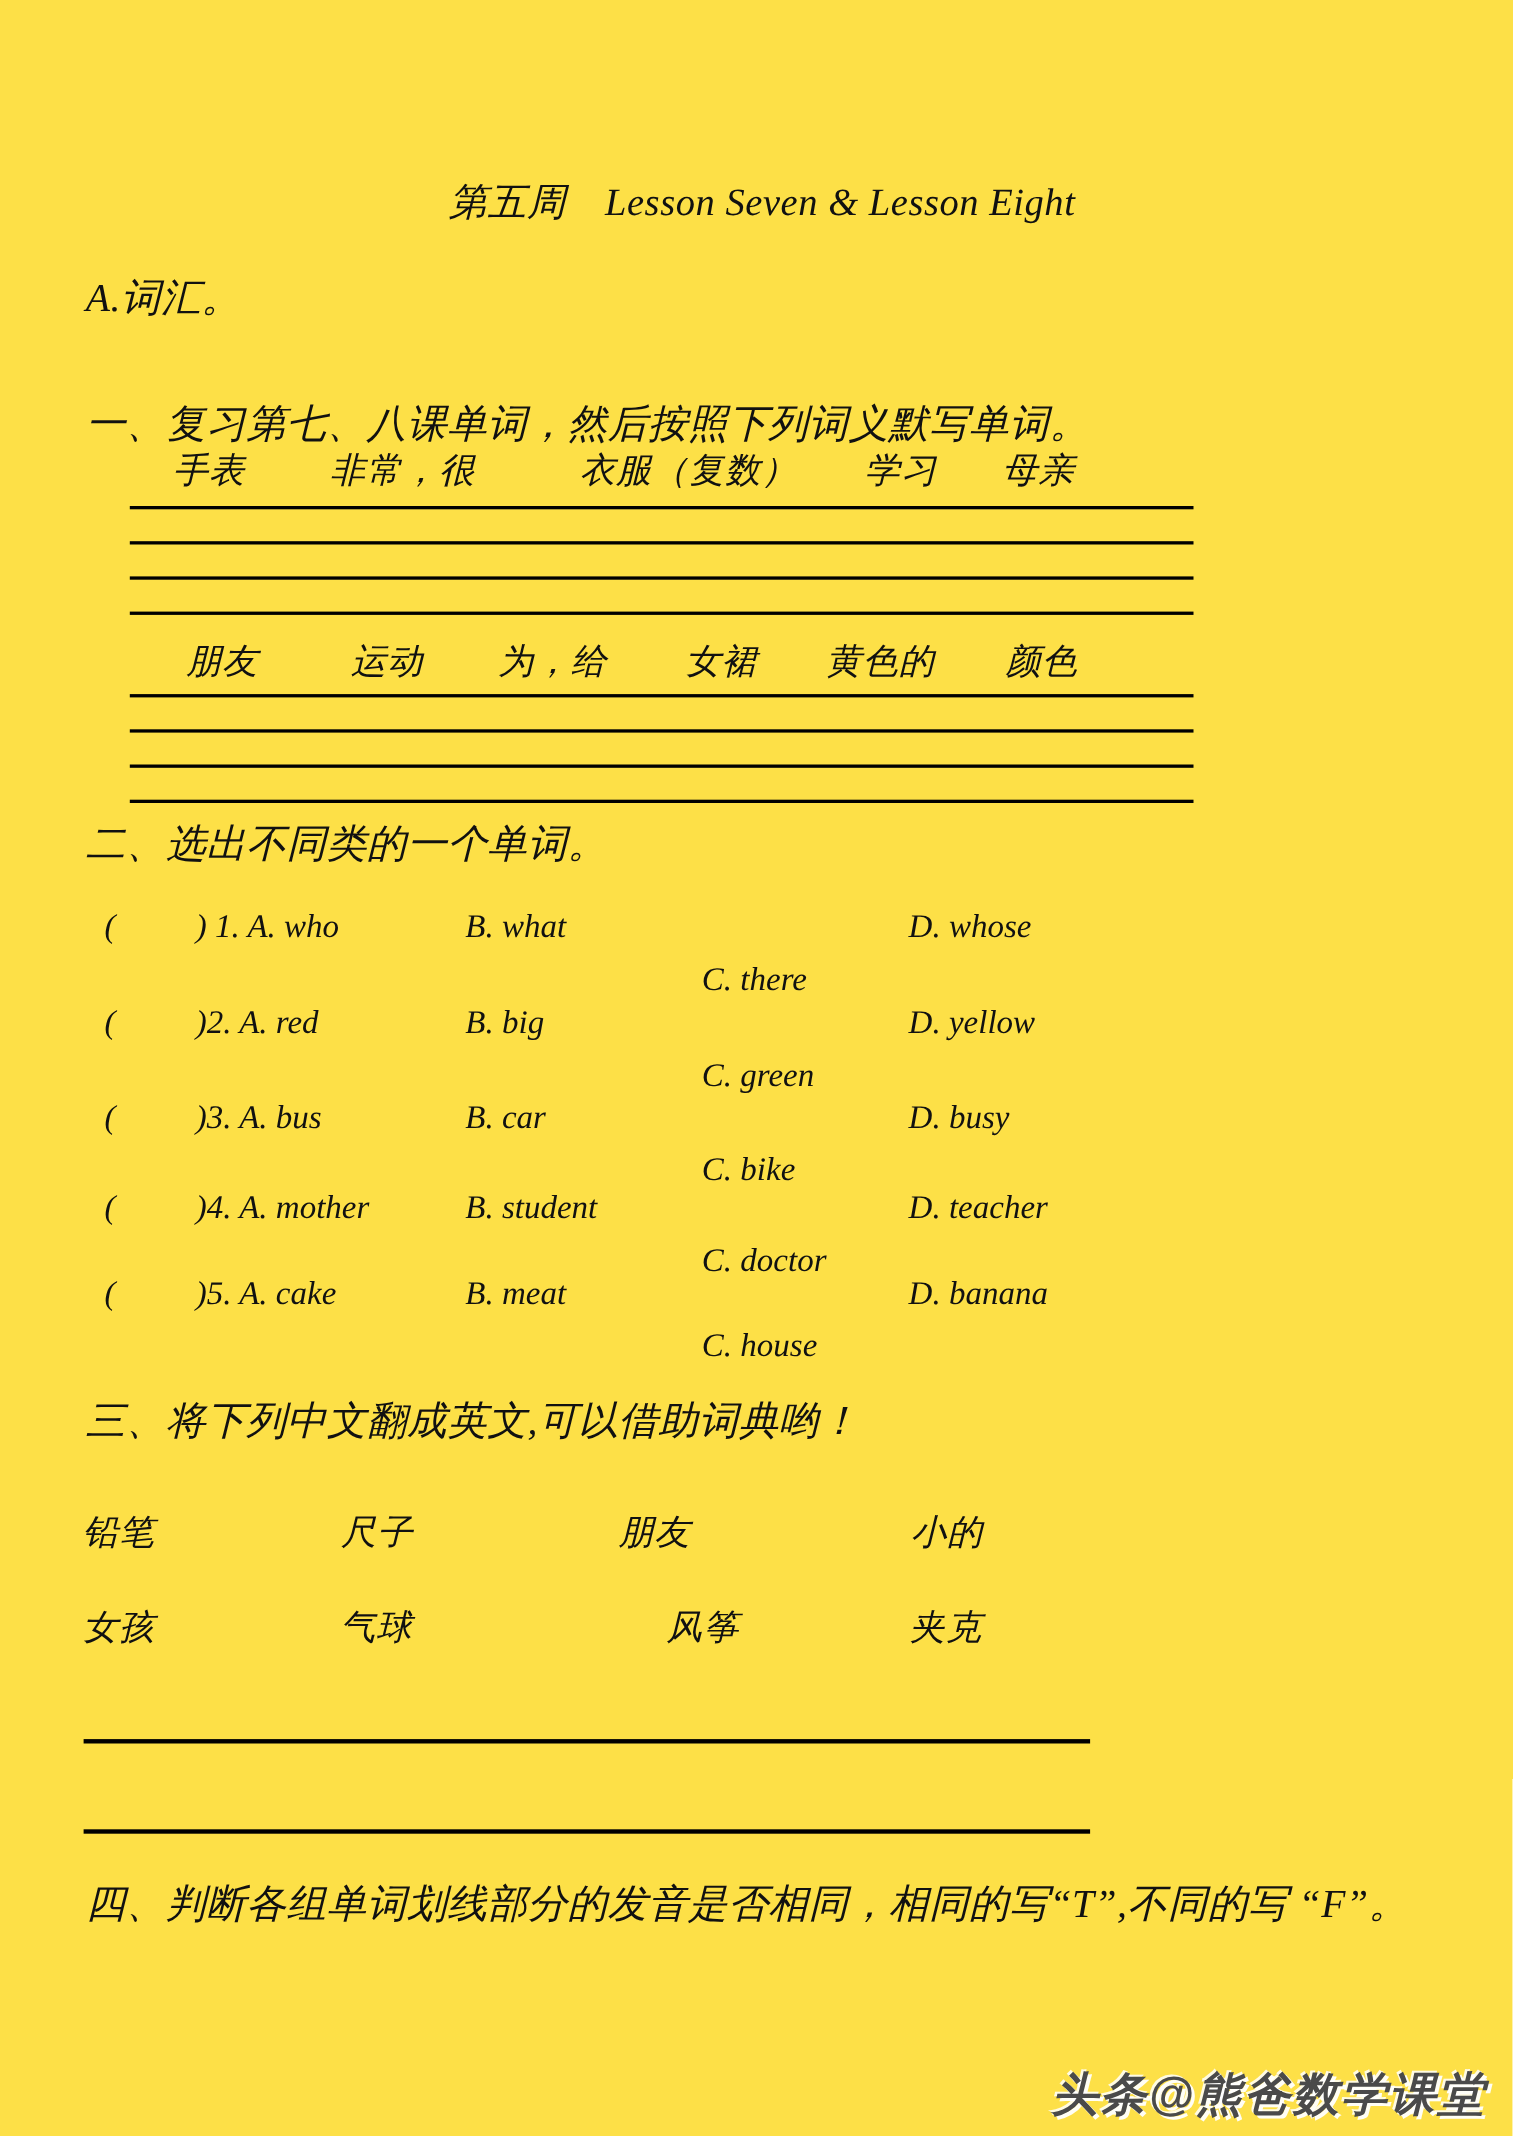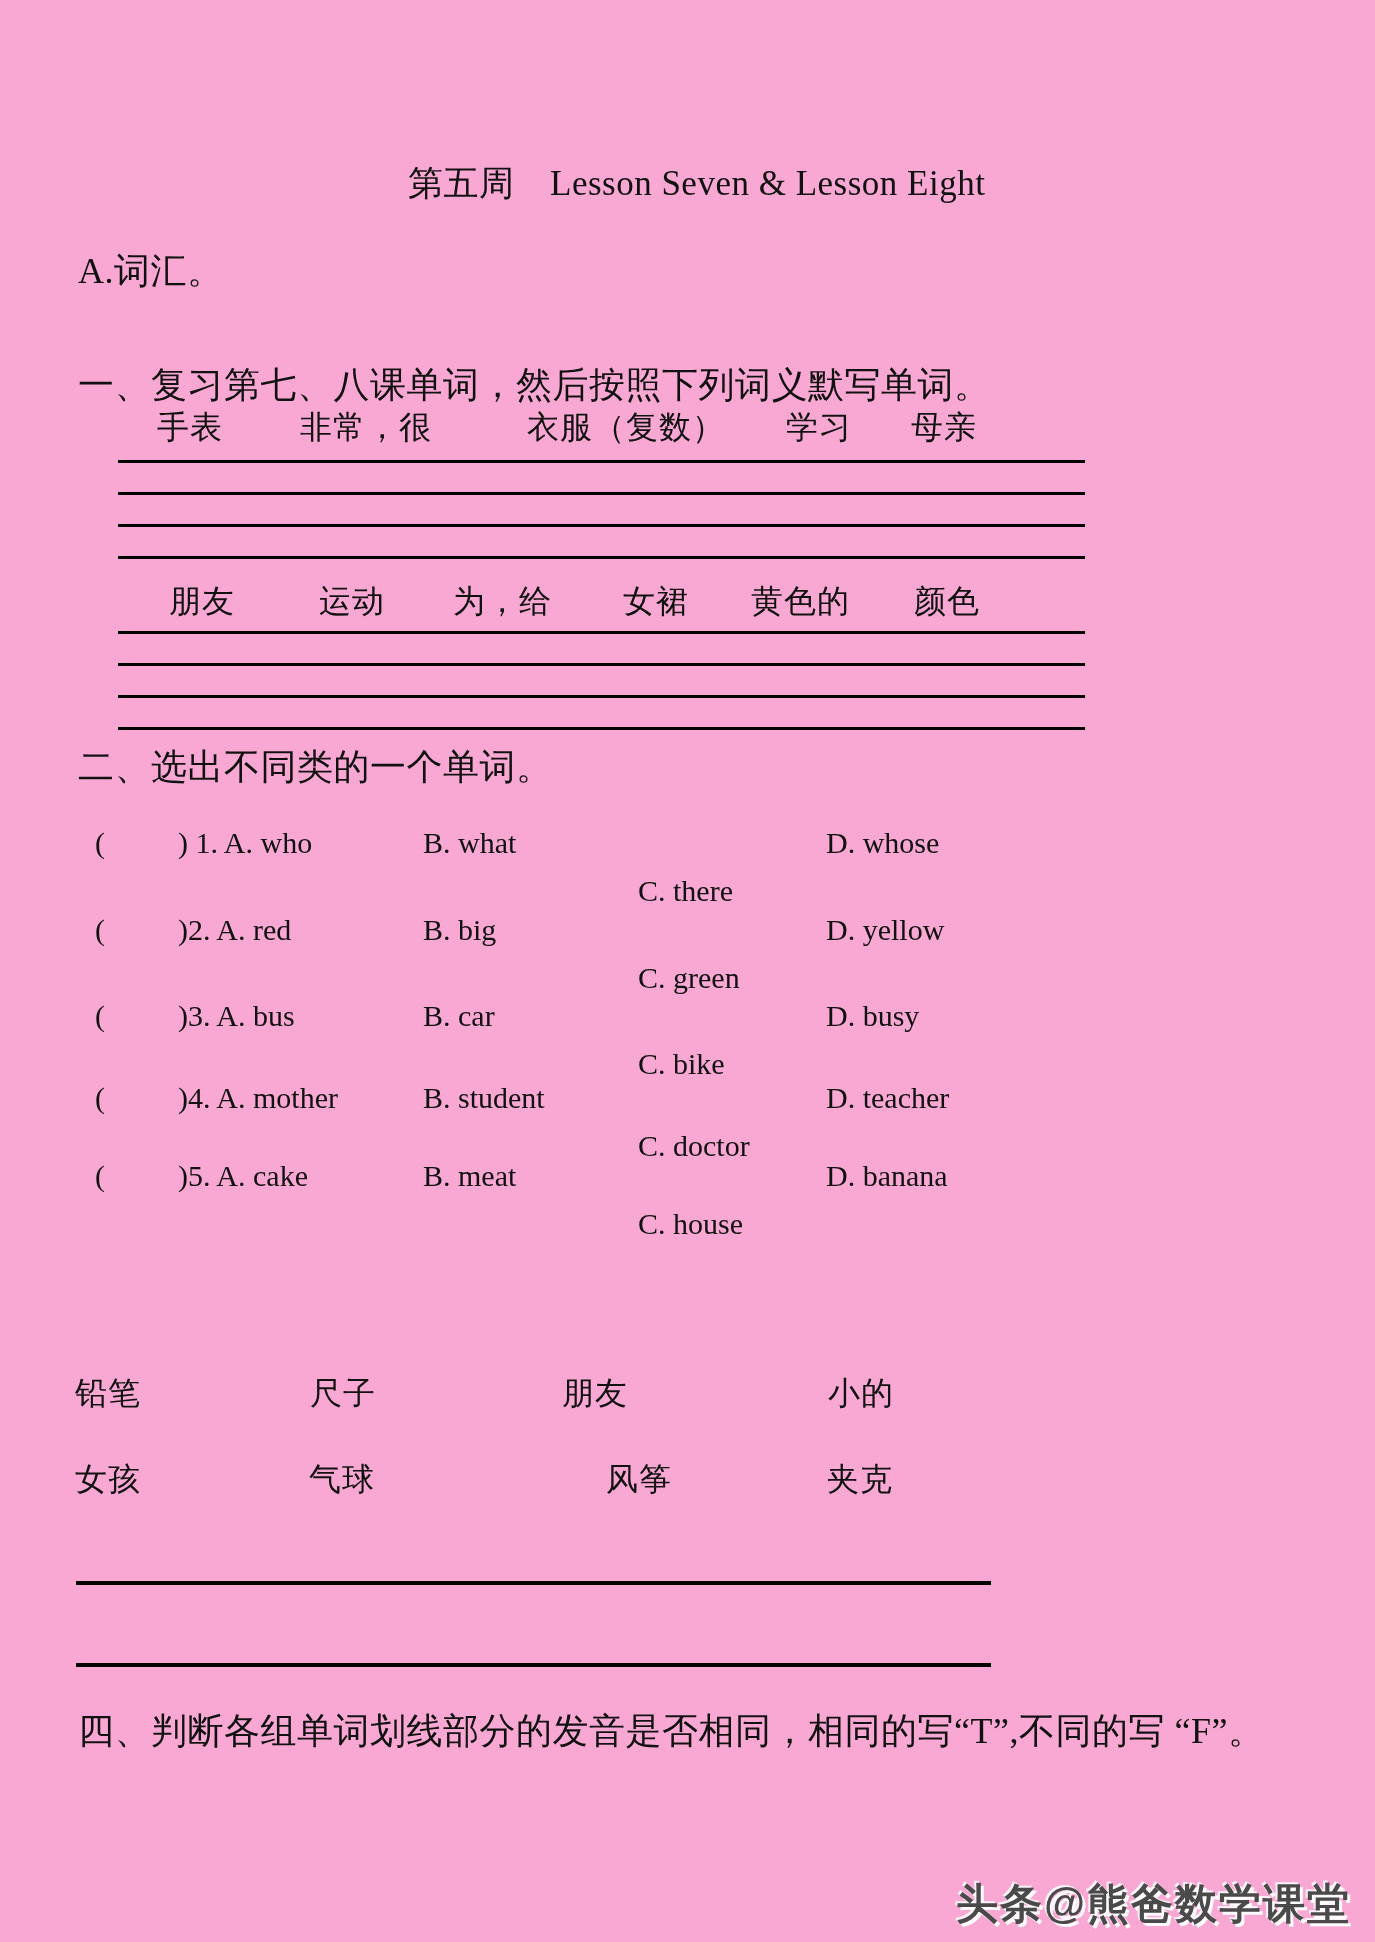--- a/index.html
+++ b/index.html
@@ -4,24 +4,25 @@
 <style>
   html, body {
     margin: 0;
     padding: 0;
     background: #ffffff;
   }
   .page {
     position: relative;
     width: 1375px;
     height: 1942px;
-    background: #f9a8d4;
+    background: #fde047;
     font-family: "Liberation Serif", "DejaVu Serif", serif;
     color: #111111;
     overflow: hidden;
+    font-style: italic;
   }
   .abs {
     position: absolute;
     white-space: nowrap;
     line-height: 1.25;
   }
   .title {
     font-size: 35px;
     letter-spacing: 0.5px;
   }
@@ -145,20 +146,21 @@
     <span class="mc-d">D. teacher</span>
   </div>
   <div class="mcrow" style="top:1159px;">
     <span class="mc-open">(</span>
     <span class="mc-a">)5. A. cake</span>
     <span class="mc-b">B. meat</span>
     <span class="mc-c">C. house</span>
     <span class="mc-d">D. banana</span>
   </div>
 
+  <div class="abs cn" style="left:78px; top:1270px;">三、将下列中文翻成英文,可以借助词典哟！</div>
 
   <div>
     <span class="abs word" style="left:75px;  top:1373px;">铅笔</span>
     <span class="abs word" style="left:310px; top:1373px;">尺子</span>
     <span class="abs word" style="left:562px; top:1373px;">朋友</span>
     <span class="abs word" style="left:828px; top:1373px;">小的</span>
   </div>
   <div>
     <span class="abs word" style="left:75px;  top:1459px;">女孩</span>
     <span class="abs word" style="left:309px; top:1459px;">气球</span>

